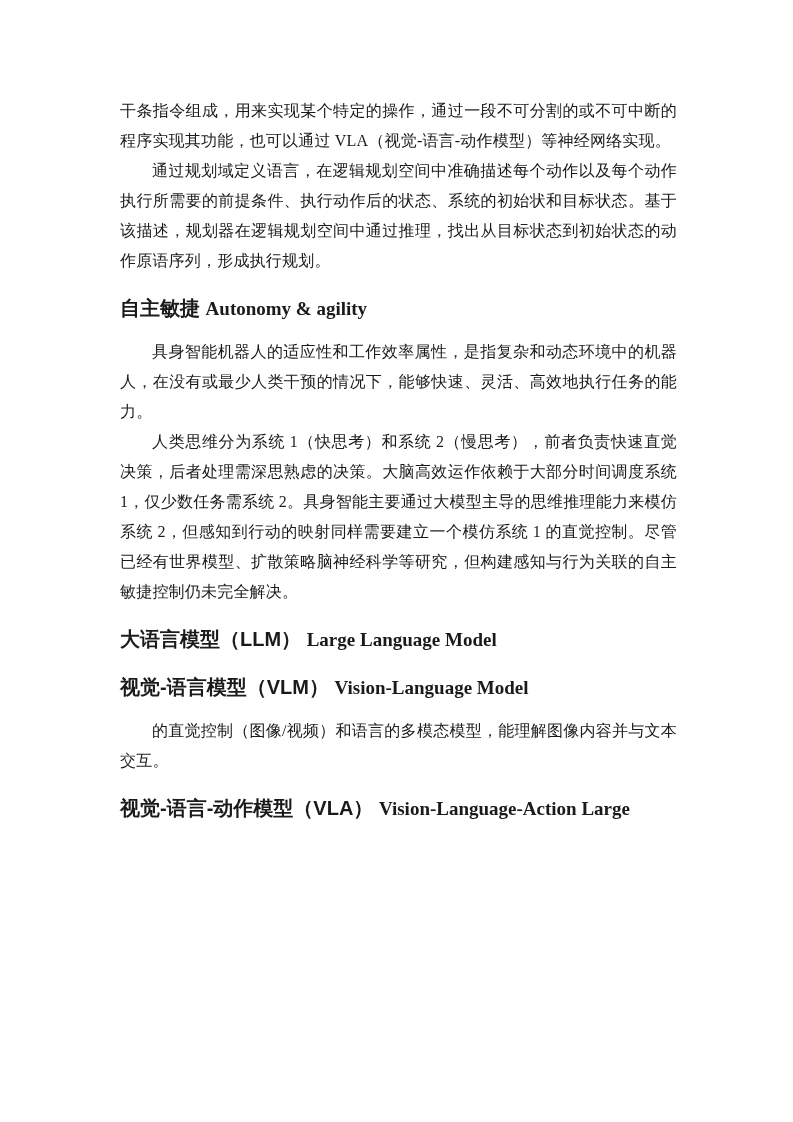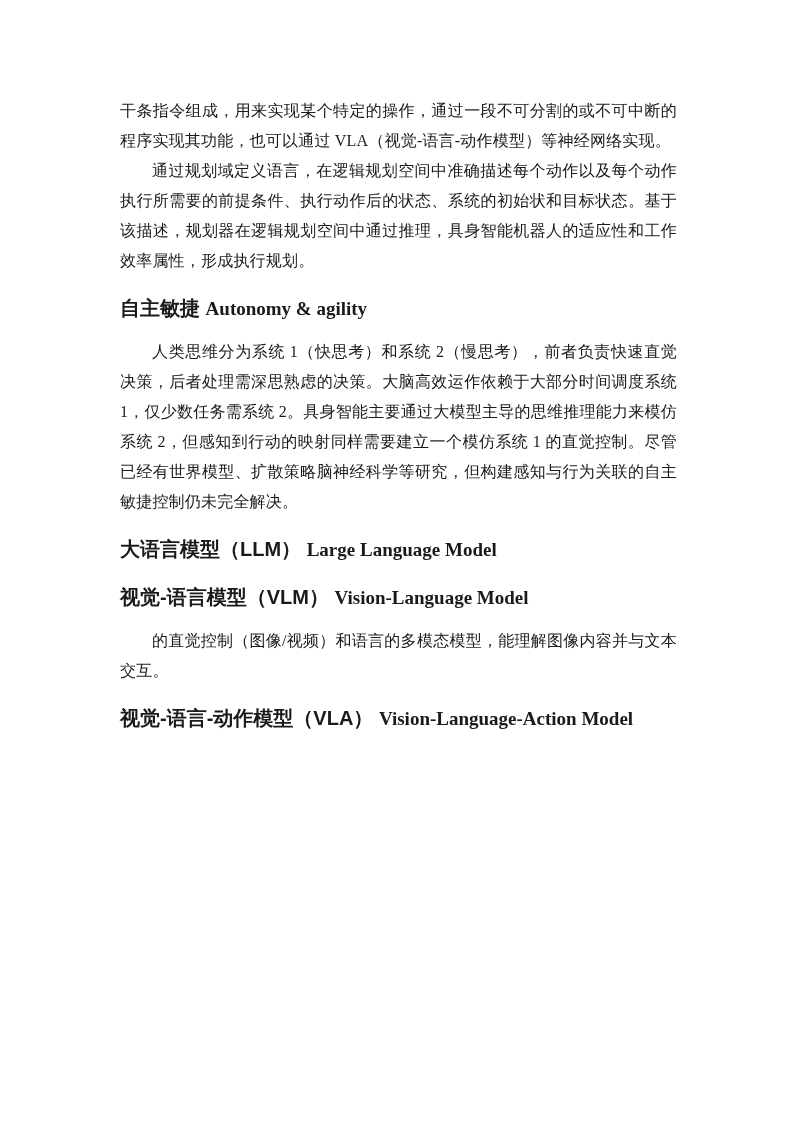--- a/index.html
+++ b/index.html
@@ -59,41 +59,42 @@
   }
 </style>
 </head>
 <body>
 
 <div class="page">
   <div class="content">
 
     <p class="body-para">干条指令组成，用来实现某个特定的操作，通过一段不可分割的或不可中断的程序实现其功能，也可以通过 VLA（视觉-语言-动作模型）等神经网络实现。</p>
 
-    <p class="body-para indent">通过规划域定义语言，在逻辑规划空间中准确描述每个动作以及每个动作执行所需要的前提条件、执行动作后的状态、系统的初始状和目标状态。基于该描述，规划器在逻辑规划空间中通过推理，具身智能机器人的适应性和工作效率属性，形成执行规划。</p>
+    <p class="body-para indent">通过规划域定义语言，在逻辑规划空间中准确描述每个动作以及每个动作执行所需要的前提条件、执行动作后的状态、系统的初始状和目标状态。基于该描述，规划器在逻辑规划空间中通过推理，找出从目标状态到初始状态的动作原语序列，形成执行规划。</p>
 
     <h2 class="section-heading">
       <span class="zh">自主敏捷</span><span class="en">Autonomy &amp; agility</span>
     </h2>
 
+    <p class="body-para indent">具身智能机器人的适应性和工作效率属性，是指复杂和动态环境中的机器人，在没有或最少人类干预的情况下，能够快速、灵活、高效地执行任务的能力。</p>
 
     <p class="body-para indent">人类思维分为系统 1（快思考）和系统 2（慢思考），前者负责快速直觉决策，后者处理需深思熟虑的决策。大脑高效运作依赖于大部分时间调度系统 1，仅少数任务需系统 2。具身智能主要通过大模型主导的思维推理能力来模仿系统 2，但感知到行动的映射同样需要建立一个模仿系统 1 的直觉控制。尽管已经有世界模型、扩散策略脑神经科学等研究，但构建感知与行为关联的自主敏捷控制仍未完全解决。</p>
 
     <h2 class="section-heading">
       <span class="zh">大语言模型（LLM）</span><span class="en">Large Language Model</span>
     </h2>
 
 
     <h2 class="section-heading">
       <span class="zh">视觉-语言模型（VLM）</span><span class="en">Vision-Language Model</span>
     </h2>
 
     <p class="body-para indent">的直觉控制（图像/视频）和语言的多模态模型，能理解图像内容并与文本交互。</p>
 
     <h2 class="section-heading">
-      <span class="zh">视觉-语言-动作模型（VLA）</span><span class="en">Vision-Language-Action Model</span>
+      <span class="zh">视觉-语言-动作模型（VLA）</span><span class="en">Vision-Language-Action Large</span>
     </h2>
 
 
   </div>
 
   <div class="footer">2</div>
 </div>
 
 </body></html>

